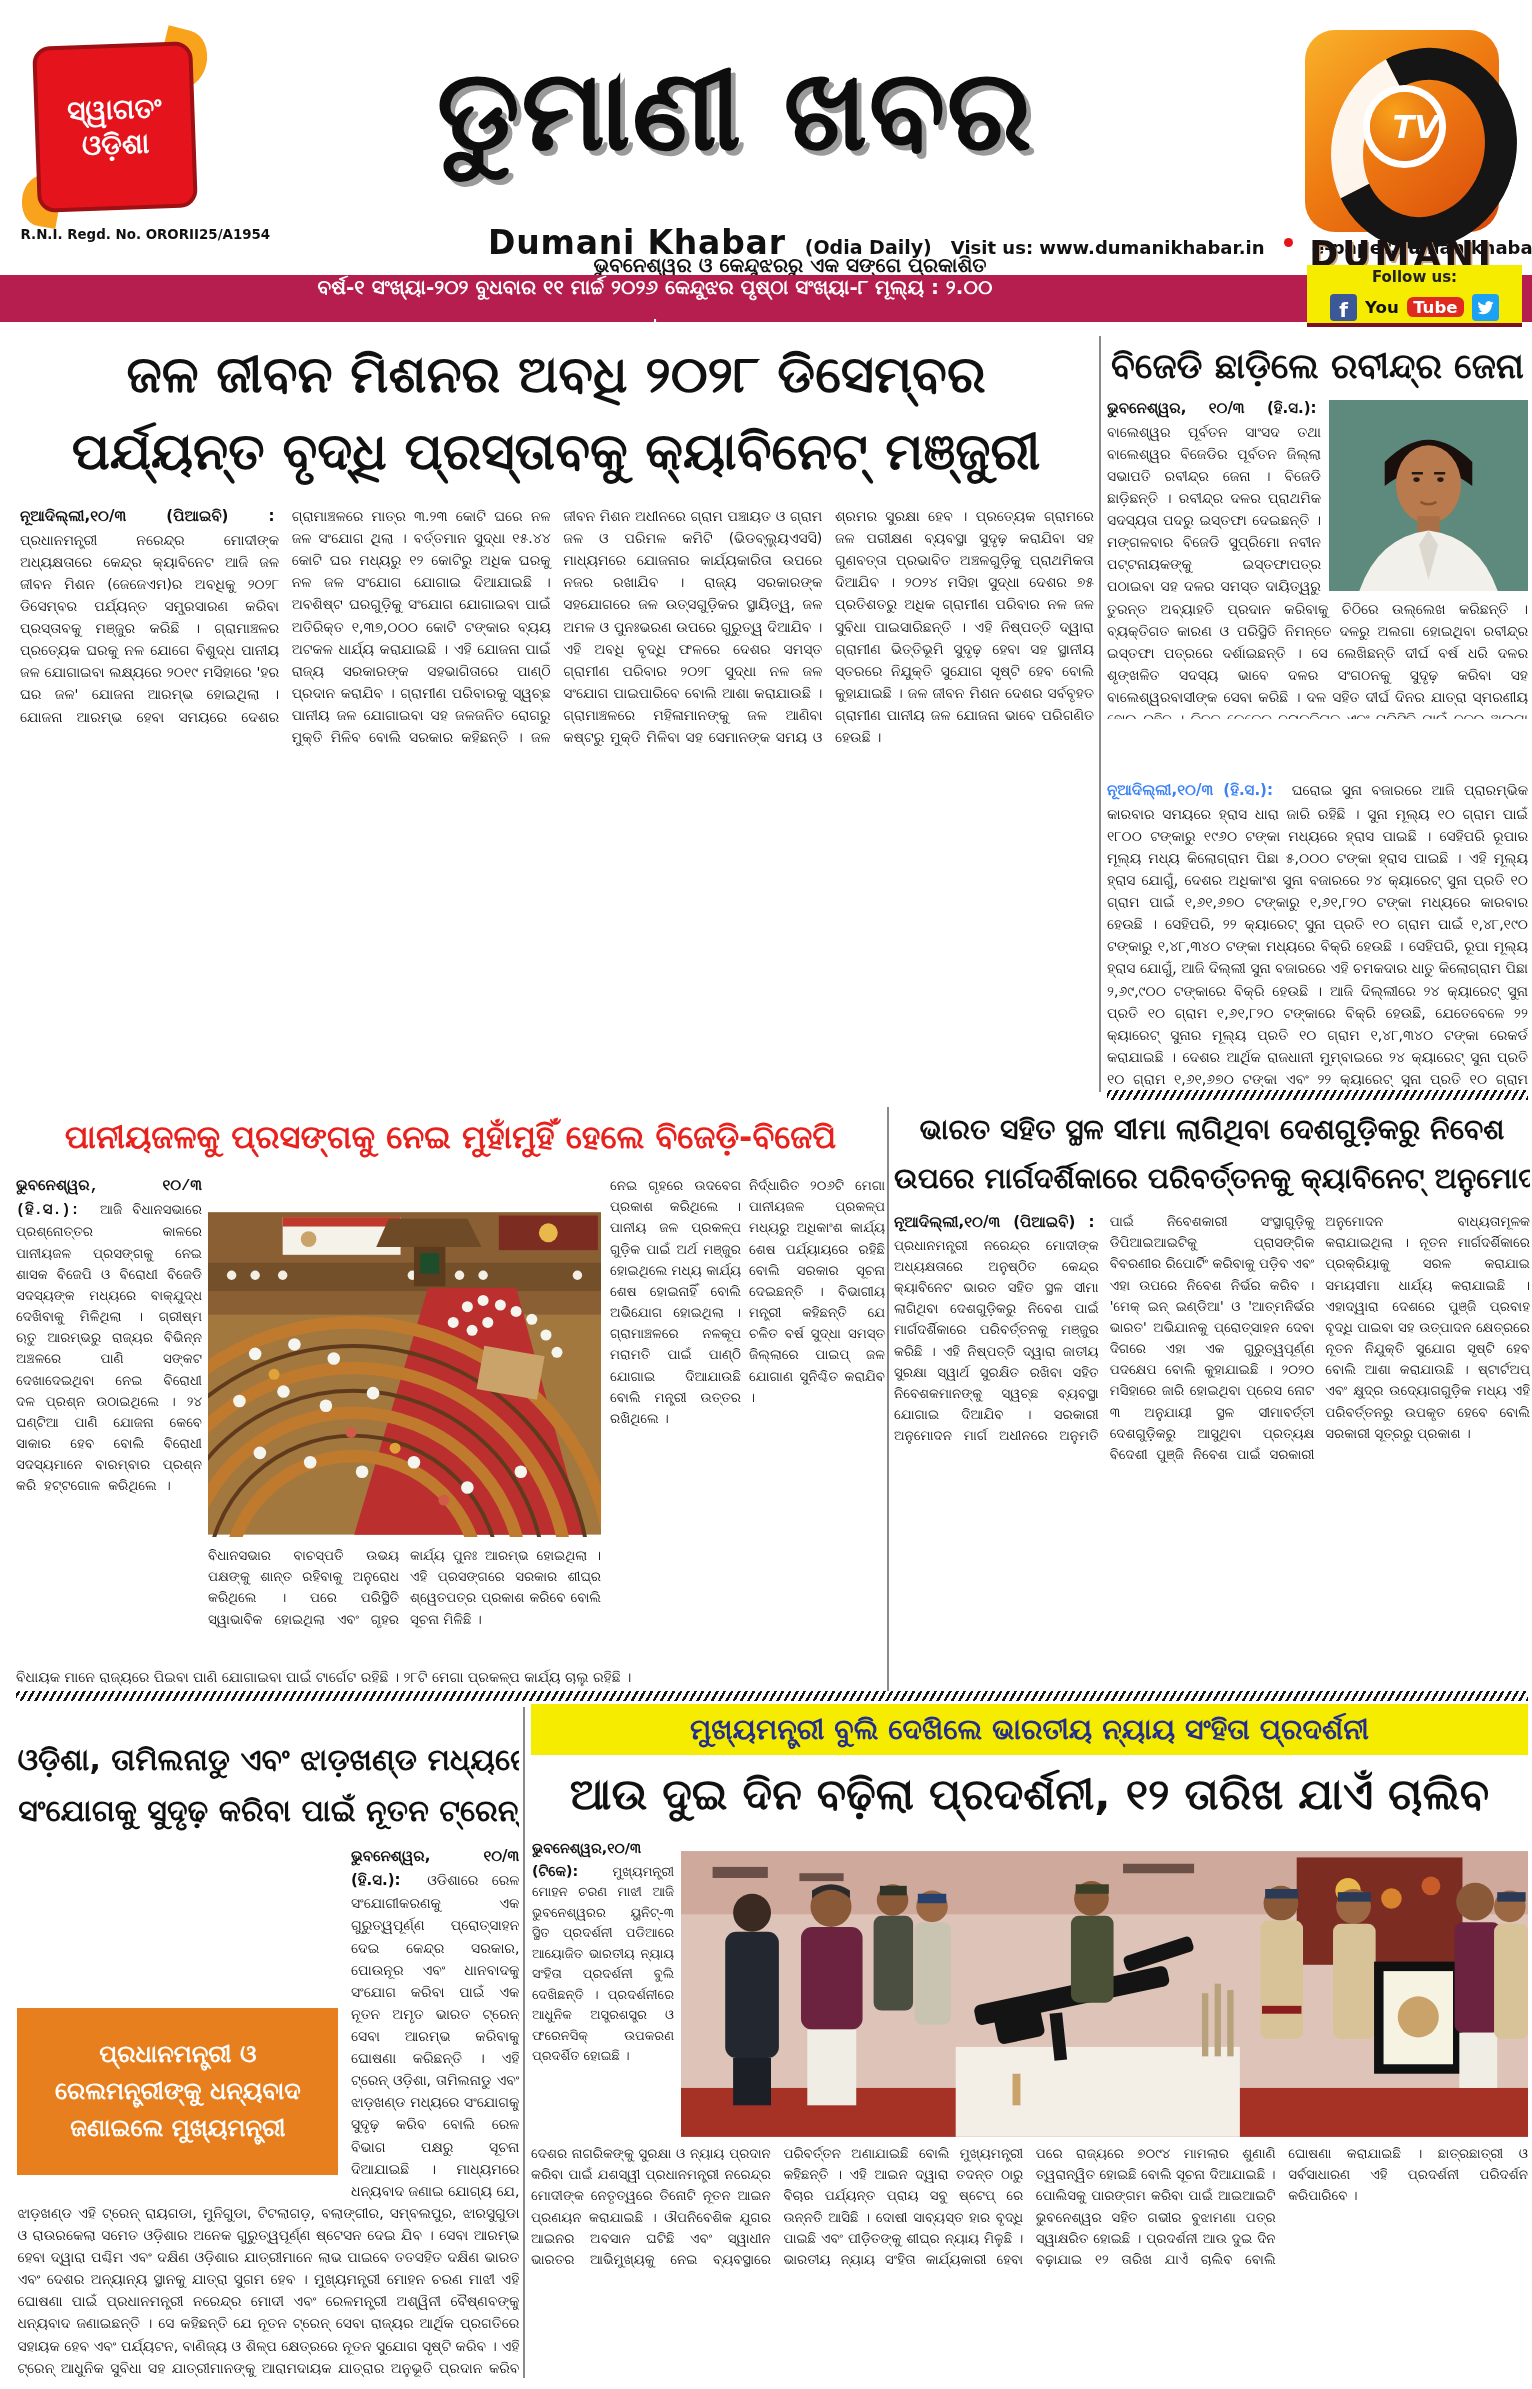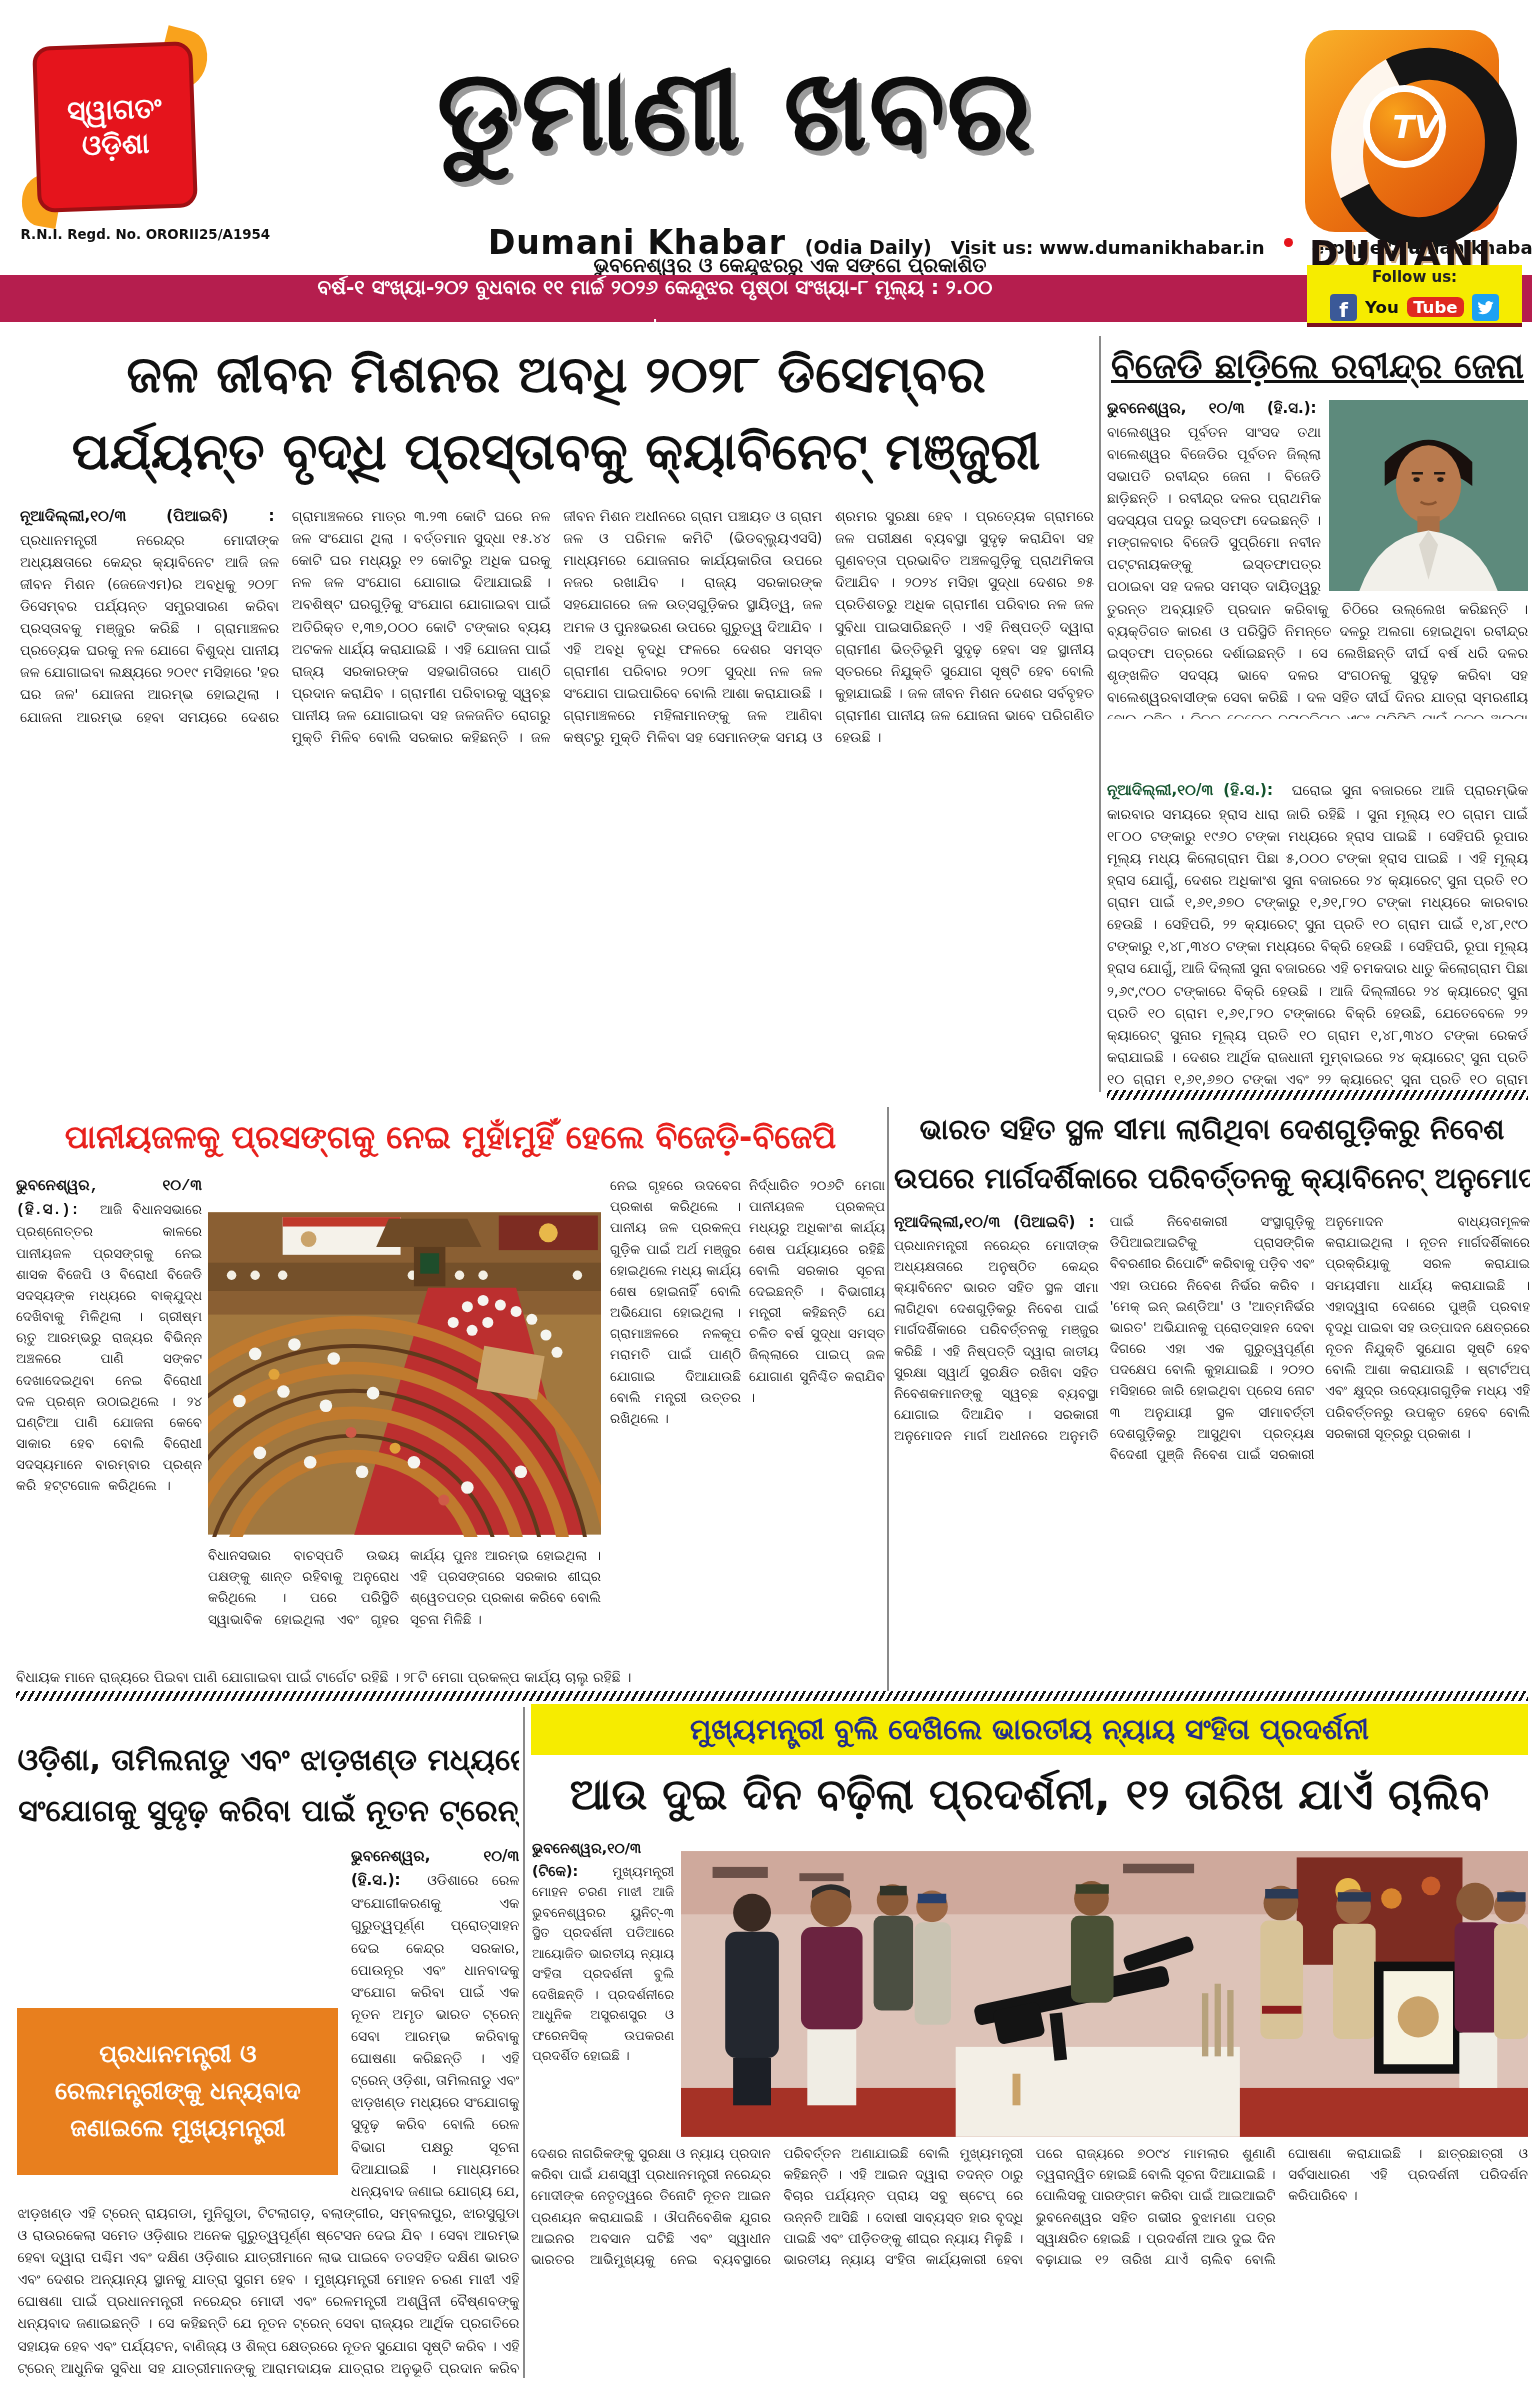--- a/index.html
+++ b/index.html
@@ -111,41 +111,41 @@
   <div class="abs vrule" style="left:1099px;top:336px;height:756px;"></div>
 
   <div class="abs hl" style="left:20px;top:335px;width:1072px;height:79px;font-size:51px;line-height:79px;">ଜଳ ଜୀବନ ମିଶନର ଅବଧି ୨୦୨୮ ଡିସେମ୍ବର</div>
   <div class="abs hl" style="left:20px;top:412px;width:1072px;height:79px;font-size:51px;line-height:79px;">ପର୍ଯ୍ୟନ୍ତ ବୃଦ୍ଧି ପ୍ରସ୍ତାବକୁ କ୍ୟାବିନେଟ୍ ମଞ୍ଜୁରୀ</div>
 
   <div class="abs body-text" style="left:20px;top:505px;width:1074px;height:562px;column-count:4;column-gap:12.6px;">
     <span class="by">ନୂଆଦିଲ୍ଲୀ,୧୦/୩ (ପିଆଇବି) :</span>&nbsp;
     <span>ପ୍ରଧାନମନ୍ତ୍ରୀ ନରେନ୍ଦ୍ର ମୋଦୀଙ୍କ ଅଧ୍ୟକ୍ଷତାରେ କେନ୍ଦ୍ର କ୍ୟାବିନେଟ ଆଜି ଜଳ ଜୀବନ ମିଶନ (ଜେଜେଏମ)ର ଅବଧିକୁ ୨୦୨୮ ଡିସେମ୍ବର ପର୍ଯ୍ୟନ୍ତ ସମ୍ପ୍ରସାରଣ କରିବା ପ୍ରସ୍ତାବକୁ ମଞ୍ଜୁର କରିଛି । ଗ୍ରାମାଞ୍ଚଳର ପ୍ରତ୍ୟେକ ଘରକୁ ନଳ ଯୋଗେ ବିଶୁଦ୍ଧ ପାନୀୟ ଜଳ ଯୋଗାଇବା ଲକ୍ଷ୍ୟରେ ୨୦୧୯ ମସିହାରେ 'ହର ଘର ଜଳ' ଯୋଜନା ଆରମ୍ଭ ହୋଇଥିଲା । ଯୋଜନା ଆରମ୍ଭ ହେବା ସମୟରେ ଦେଶର ଗ୍ରାମାଞ୍ଚଳରେ ମାତ୍ର ୩.୨୩ କୋଟି ଘରେ ନଳ ଜଳ ସଂଯୋଗ ଥିଲା । ବର୍ତ୍ତମାନ ସୁଦ୍ଧା ୧୫.୪୪ କୋଟି ଘର ମଧ୍ୟରୁ ୧୨ କୋଟିରୁ ଅଧିକ ଘରକୁ ନଳ ଜଳ ସଂଯୋଗ ଯୋଗାଇ ଦିଆଯାଇଛି । ଅବଶିଷ୍ଟ ଘରଗୁଡ଼ିକୁ ସଂଯୋଗ ଯୋଗାଇବା ପାଇଁ ଅତିରିକ୍ତ ୧,୩୭,୦୦୦ କୋଟି ଟଙ୍କାର ବ୍ୟୟ ଅଟକଳ ଧାର୍ଯ୍ୟ କରାଯାଇଛି । ଏହି ଯୋଜନା ପାଇଁ ରାଜ୍ୟ ସରକାରଙ୍କ ସହଭାଗିତାରେ ପାଣ୍ଠି ପ୍ରଦାନ କରାଯିବ । ଗ୍ରାମୀଣ ପରିବାରକୁ ସ୍ୱଚ୍ଛ ପାନୀୟ ଜଳ ଯୋଗାଇବା ସହ ଜଳଜନିତ ରୋଗରୁ ମୁକ୍ତି ମିଳିବ ବୋଲି ସରକାର କହିଛନ୍ତି । ଜଳ ଜୀବନ ମିଶନ ଅଧୀନରେ ଗ୍ରାମ ପଞ୍ଚାୟତ ଓ ଗ୍ରାମ ଜଳ ଓ ପରିମଳ କମିଟି (ଭିଡବ୍ଲ୍ୟୁଏସସି) ମାଧ୍ୟମରେ ଯୋଜନାର କାର୍ଯ୍ୟକାରିତା ଉପରେ ନଜର ରଖାଯିବ । ରାଜ୍ୟ ସରକାରଙ୍କ ସହଯୋଗରେ ଜଳ ଉତ୍ସଗୁଡ଼ିକର ସ୍ଥାୟିତ୍ୱ, ଜଳ ଅମଳ ଓ ପୁନଃଭରଣ ଉପରେ ଗୁରୁତ୍ୱ ଦିଆଯିବ । ଏହି ଅବଧି ବୃଦ୍ଧି ଫଳରେ ଦେଶର ସମସ୍ତ ଗ୍ରାମୀଣ ପରିବାର ୨୦୨୮ ସୁଦ୍ଧା ନଳ ଜଳ ସଂଯୋଗ ପାଇପାରିବେ ବୋଲି ଆଶା କରାଯାଉଛି । ଗ୍ରାମାଞ୍ଚଳରେ ମହିଳାମାନଙ୍କୁ ଜଳ ଆଣିବା କଷ୍ଟରୁ ମୁକ୍ତି ମିଳିବା ସହ ସେମାନଙ୍କ ସମୟ ଓ ଶ୍ରମର ସୁରକ୍ଷା ହେବ । ପ୍ରତ୍ୟେକ ଗ୍ରାମରେ ଜଳ ପରୀକ୍ଷଣ ବ୍ୟବସ୍ଥା ସୁଦୃଢ଼ କରାଯିବା ସହ ଗୁଣବତ୍ତା ପ୍ରଭାବିତ ଅଞ୍ଚଳଗୁଡ଼ିକୁ ପ୍ରାଥମିକତା ଦିଆଯିବ । ୨୦୨୪ ମସିହା ସୁଦ୍ଧା ଦେଶର ୭୫ ପ୍ରତିଶତରୁ ଅଧିକ ଗ୍ରାମୀଣ ପରିବାର ନଳ ଜଳ ସୁବିଧା ପାଇସାରିଛନ୍ତି । ଏହି ନିଷ୍ପତ୍ତି ଦ୍ୱାରା ଗ୍ରାମୀଣ ଭିତ୍ତିଭୂମି ସୁଦୃଢ଼ ହେବା ସହ ସ୍ଥାନୀୟ ସ୍ତରରେ ନିଯୁକ୍ତି ସୁଯୋଗ ସୃଷ୍ଟି ହେବ ବୋଲି କୁହାଯାଇଛି । ଜଳ ଜୀବନ ମିଶନ ଦେଶର ସର୍ବବୃହତ ଗ୍ରାମୀଣ ପାନୀୟ ଜଳ ଯୋଜନା ଭାବେ ପରିଗଣିତ ହେଉଛି ।</span>
   </div>
 
-  <div class="abs hl" style="left:1107px;top:340px;width:421px;height:52px;font-size:35px;line-height:52px;text-decoration:underline;">ବିଜେଡି ଛାଡ଼ିଲେ ରବୀନ୍ଦ୍ର ଜେନା</div>
+  <div class="abs hl" style="left:1107px;top:340px;width:421px;height:52px;font-size:35px;line-height:52px;">ବିଜେଡି ଛାଡ଼ିଲେ ରବୀନ୍ଦ୍ର ଜେନା</div>
 
   <div class="abs body-text" style="left:1107px;top:397px;width:421px;height:322px;">
     <svg class="photo" viewBox="0 0 250 240" style="float:right;width:199px;height:191px;margin:3.2px 0 6.3px 8px;">
       <rect width="250" height="240" fill="#5d8a7c"></rect>
       <path d="M70 78 Q125 22 180 78 L180 108 Q125 66 70 108 Z" fill="#19100d"></path>
       <ellipse cx="125" cy="106" rx="41" ry="49" fill="#b97a4e"></ellipse>
       <ellipse cx="110" cy="100" rx="4" ry="3" fill="#241a14"></ellipse>
       <ellipse cx="140" cy="100" rx="4" ry="3" fill="#241a14"></ellipse>
       <path d="M104 92 h14 M132 92 h14" stroke="#241a14" stroke-width="3"></path>
       <path d="M115 128 q10 6 20 0" stroke="#8a5430" stroke-width="3" fill="none"></path>
       <rect x="111" y="146" width="28" height="20" fill="#a96f46"></rect>
       <path d="M38 240 Q62 172 125 164 Q188 172 212 240 Z" fill="#f2f0ea"></path>
       <path d="M125 164 l-12 18 12 44 12-44 Z" fill="#dcd8cf"></path>
     </svg>
     <span class="by">ଭୁବନେଶ୍ୱର, ୧୦/୩ (ହି.ସ.):</span>&nbsp;
     <span>ବାଲେଶ୍ୱର ପୂର୍ବତନ ସାଂସଦ ତଥା ବାଲେଶ୍ୱର ବିଜେଡିର ପୂର୍ବତନ ଜିଲ୍ଲା ସଭାପତି ରବୀନ୍ଦ୍ର ଜେନା । ବିଜେଡି ଛାଡ଼ିଛନ୍ତି । ରବୀନ୍ଦ୍ର ଦଳର ପ୍ରାଥମିକ ସଦସ୍ୟତା ପଦରୁ ଇସ୍ତଫା ଦେଇଛନ୍ତି । ମଙ୍ଗଳବାର ବିଜେଡି ସୁପ୍ରିମୋ ନବୀନ ପଟ୍ଟନାୟକଙ୍କୁ ଇସ୍ତଫାପତ୍ର ପଠାଇବା ସହ ଦଳର ସମସ୍ତ ଦାୟିତ୍ୱରୁ ତୁରନ୍ତ ଅବ୍ୟାହତି ପ୍ରଦାନ କରିବାକୁ ଚିଠିରେ ଉଲ୍ଲେଖ କରିଛନ୍ତି । ବ୍ୟକ୍ତିଗତ କାରଣ ଓ ପରିସ୍ଥିତି ନିମନ୍ତେ ଦଳରୁ ଅଲଗା ହୋଇଥିବା ରବୀନ୍ଦ୍ର ଇସ୍ତଫା ପତ୍ରରେ ଦର୍ଶାଇଛନ୍ତି । ସେ ଲେଖିଛନ୍ତି ଦୀର୍ଘ ବର୍ଷ ଧରି ଦଳର ଶୃଙ୍ଖଳିତ ସଦସ୍ୟ ଭାବେ ଦଳର ସଂଗଠନକୁ ସୁଦୃଢ଼ କରିବା ସହ ବାଲେଶ୍ୱରବାସୀଙ୍କ ସେବା କରିଛି । ଦଳ ସହିତ ଦୀର୍ଘ ଦିନର ଯାତ୍ରା ସ୍ମରଣୀୟ ହୋଇ ରହିବ । କିନ୍ତୁ କେତେକ ବ୍ୟକ୍ତିଗତ ଏବଂ ପରିସ୍ଥିତି ପାଇଁ ଦଳରୁ ଅଲଗା ହେବା ପାଇଁ କଠିନ ନିଷ୍ପତି ନେଉଛି ବୋଲି ଲେଖିଛନ୍ତି ରବୀନ୍ଦ୍ର ।</span>
   </div>
 
   <div class="abs body-text" style="left:1107px;top:779px;width:421px;height:308px;">
-    <span class="by" style="color:#14532d;">ନୂଆଦିଲ୍ଲୀ,୧୦/୩ (ହି.ସ.):</span>&nbsp;
+    <span class="by" style="color:#3b82f6;">ନୂଆଦିଲ୍ଲୀ,୧୦/୩ (ହି.ସ.):</span>&nbsp;
     <span>ଘରୋଇ ସୁନା ବଜାରରେ ଆଜି ପ୍ରାରମ୍ଭିକ କାରବାର ସମୟରେ ହ୍ରାସ ଧାରା ଜାରି ରହିଛି । ସୁନା ମୂଲ୍ୟ ୧୦ ଗ୍ରାମ ପାଇଁ ୧୮୦୦ ଟଙ୍କାରୁ ୧୯୬୦ ଟଙ୍କା ମଧ୍ୟରେ ହ୍ରାସ ପାଇଛି । ସେହିପରି ରୂପାର ମୂଲ୍ୟ ମଧ୍ୟ କିଲୋଗ୍ରାମ ପିଛା ୫,୦୦୦ ଟଙ୍କା ହ୍ରାସ ପାଇଛି । ଏହି ମୂଲ୍ୟ ହ୍ରାସ ଯୋଗୁଁ, ଦେଶର ଅଧିକାଂଶ ସୁନା ବଜାରରେ ୨୪ କ୍ୟାରେଟ୍ ସୁନା ପ୍ରତି ୧୦ ଗ୍ରାମ ପାଇଁ ୧,୬୧,୬୭୦ ଟଙ୍କାରୁ ୧,୬୧,୮୨୦ ଟଙ୍କା ମଧ୍ୟରେ କାରବାର ହେଉଛି । ସେହିପରି, ୨୨ କ୍ୟାରେଟ୍ ସୁନା ପ୍ରତି ୧୦ ଗ୍ରାମ ପାଇଁ ୧,୪୮,୧୯୦ ଟଙ୍କାରୁ ୧,୪୮,୩୪୦ ଟଙ୍କା ମଧ୍ୟରେ ବିକ୍ରି ହେଉଛି । ସେହିପରି, ରୂପା ମୂଲ୍ୟ ହ୍ରାସ ଯୋଗୁଁ, ଆଜି ଦିଲ୍ଲୀ ସୁନା ବଜାରରେ ଏହି ଚମକଦାର ଧାତୁ କିଲୋଗ୍ରାମ ପିଛା ୨,୬୯,୯୦୦ ଟଙ୍କାରେ ବିକ୍ରି ହେଉଛି । ଆଜି ଦିଲ୍ଲୀରେ ୨୪ କ୍ୟାରେଟ୍ ସୁନା ପ୍ରତି ୧୦ ଗ୍ରାମ ୧,୬୧,୮୨୦ ଟଙ୍କାରେ ବିକ୍ରି ହେଉଛି, ଯେତେବେଳେ ୨୨ କ୍ୟାରେଟ୍ ସୁନାର ମୂଲ୍ୟ ପ୍ରତି ୧୦ ଗ୍ରାମ ୧,୪୮,୩୪୦ ଟଙ୍କା ରେକର୍ଡ କରାଯାଇଛି । ଦେଶର ଆର୍ଥିକ ରାଜଧାନୀ ମୁମ୍ବାଇରେ ୨୪ କ୍ୟାରେଟ୍ ସୁନା ପ୍ରତି ୧୦ ଗ୍ରାମ ୧,୬୧,୬୭୦ ଟଙ୍କା ଏବଂ ୨୨ କ୍ୟାରେଟ୍ ସୁନା ପ୍ରତି ୧୦ ଗ୍ରାମ ୧,୪୮,୧୯୦ ଟଙ୍କାରେ ବିକ୍ରି ହେଉଛି ।</span>
   </div>
   <div class="abs hatch" style="left:1107px;top:1090px;width:421px;"></div>
 
   <div class="abs hl" style="left:16px;top:1107px;width:869px;height:60px;font-size:32px;line-height:60px;color:#e8211d;">ପାନୀୟଜଳକୁ ପ୍ରସଙ୍ଗକୁ ନେଇ ମୁହାଁମୁହିଁ ହେଲେ ବିଜେଡ଼ି-ବିଜେପି</div>
 
   <div class="abs body-text" style="left:16px;top:1175px;width:186px;height:488px;font-size:13.4px;font-family:Liberation Mono, monospace;">
     <span class="by">ଭୁବନେଶ୍ୱର, ୧୦/୩ (ହି.ସ.):</span>&nbsp;
     <span>ଆଜି ବିଧାନସଭାରେ ପ୍ରଶ୍ନୋତ୍ତର କାଳରେ ପାନୀୟଜଳ ପ୍ରସଙ୍ଗକୁ ନେଇ ଶାସକ ବିଜେପି ଓ ବିରୋଧୀ ବିଜେଡି ସଦସ୍ୟଙ୍କ ମଧ୍ୟରେ ବାକ୍‌ଯୁଦ୍ଧ ଦେଖିବାକୁ ମିଳିଥିଲା । ଗ୍ରୀଷ୍ମ ଋତୁ ଆରମ୍ଭରୁ ରାଜ୍ୟର ବିଭିନ୍ନ ଅଞ୍ଚଳରେ ପାଣି ସଙ୍କଟ ଦେଖାଦେଇଥିବା ନେଇ ବିରୋଧୀ ଦଳ ପ୍ରଶ୍ନ ଉଠାଇଥିଲେ । ୨୪ ଘଣ୍ଟିଆ ପାଣି ଯୋଜନା କେବେ ସାକାର ହେବ ବୋଲି ବିରୋଧୀ ସଦସ୍ୟମାନେ ବାରମ୍ବାର ପ୍ରଶ୍ନ କରି ହଟ୍ଟଗୋଳ କରିଥିଲେ ।</span>
   </div>

